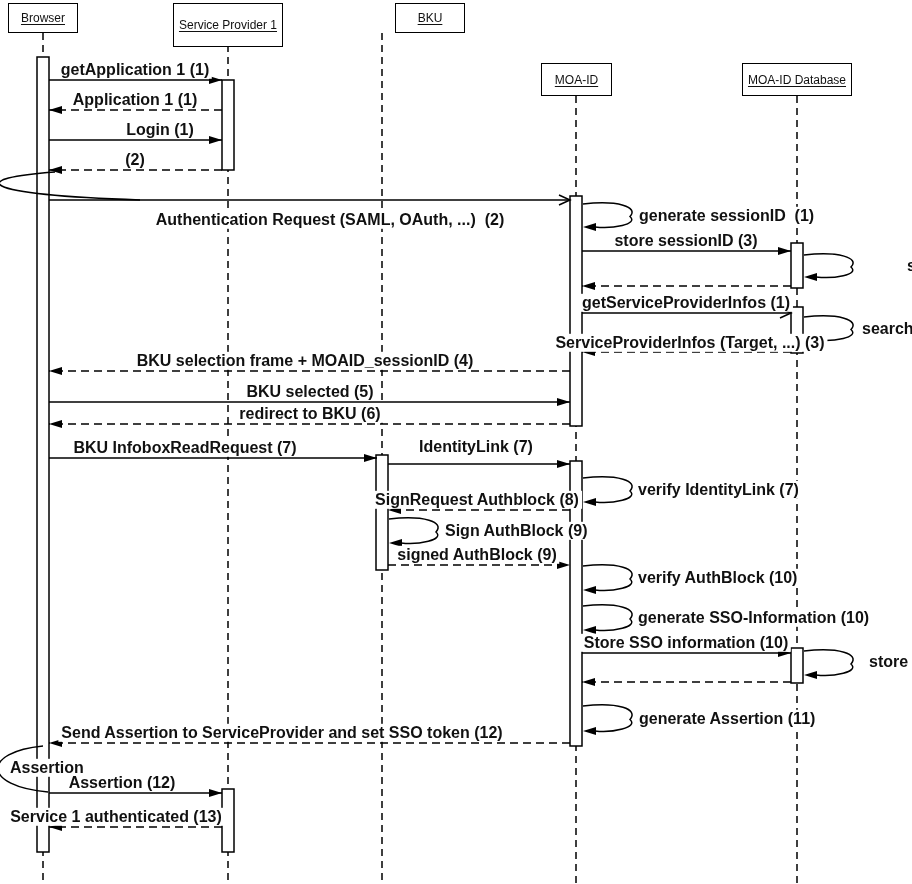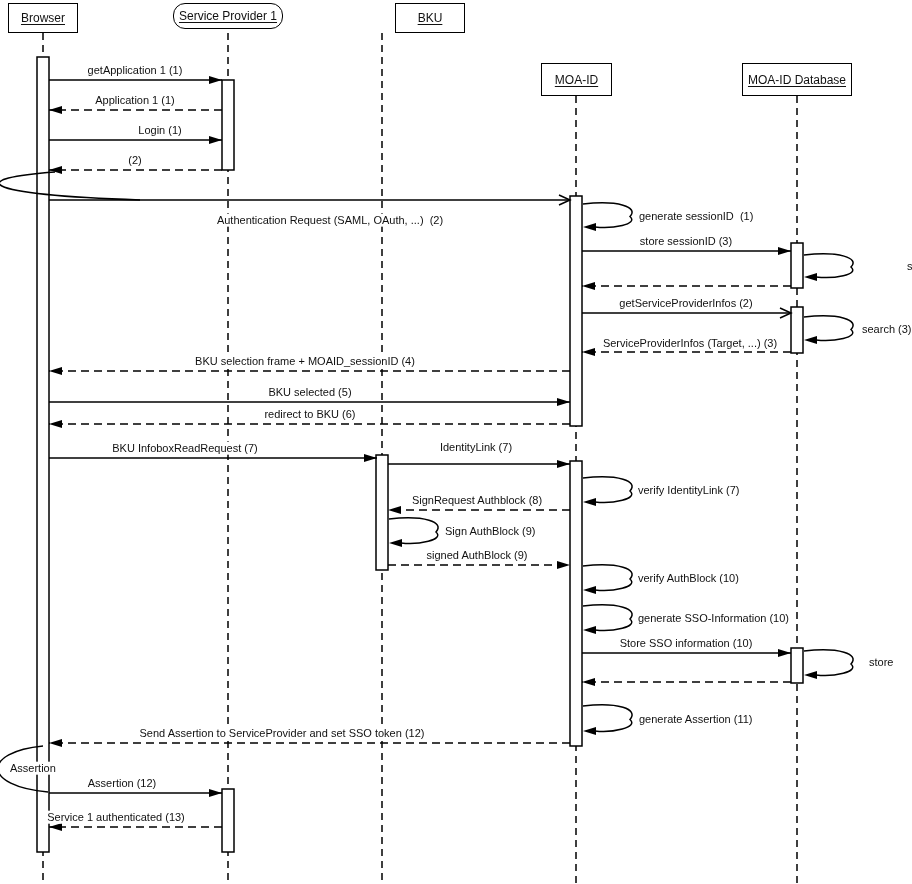--- a/index.html
+++ b/index.html
@@ -26,24 +26,25 @@
     color: #111111;
     text-decoration: underline;
     text-underline-offset: 2px;
     white-space: pre;
   }
   .msg-label {
     position: absolute;
     transform: translate(-50%, -50%);
     background: #ffffff;
     padding: 0 3px;
-    font-size: 11px;
+    font-size: 16px;
     line-height: 1.15;
     color: #111111;
     white-space: pre;
+    font-weight: bold;
   }
   .msg-label.align-left { transform: translate(0, -50%); }
 </style>
 </head>
 <body>
 
 <div id="stage">
   <svg id="svg" xmlns="http://www.w3.org/2000/svg" viewBox="0 0 912 884">
       <line x1="43" y1="33" x2="43" y2="884" stroke="#000000" stroke-width="1.5" stroke-dasharray="7 5"></line>
       <line x1="228" y1="33" x2="228" y2="884" stroke="#000000" stroke-width="1.5" stroke-dasharray="7 5"></line>
@@ -123,21 +124,21 @@
       <polygon points="583,731 596,727 596,735" fill="#000000"></polygon>
     </svg>
   <div id="labels">
       <div class="msg-label align-left" style="left: 7px; top: 768px;">Assertion</div>
       <div class="msg-label" style="left: 135px; top: 70px;">getApplication 1 (1)</div>
       <div class="msg-label" style="left: 135px; top: 100px;">Application 1 (1)</div>
       <div class="msg-label" style="left: 152px; top: 130px; margin-left: 8px;">Login (1)</div>
       <div class="msg-label" style="left: 135px; top: 160px;">(2)</div>
       <div class="msg-label" style="left: 330px; top: 190px; margin-top: 30px;">Authentication Request (SAML, OAuth, ...)  (2)</div>
       <div class="msg-label" style="left: 686px; top: 241px;">store sessionID (3)</div>
-      <div class="msg-label" style="left: 686px; top: 303px;">getServiceProviderInfos (2)</div>
+      <div class="msg-label" style="left: 686px; top: 303px;">getServiceProviderInfos (1)</div>
       <div class="msg-label" style="left: 690px; top: 343px;">ServiceProviderInfos (Target, ...) (3)</div>
       <div class="msg-label" style="left: 305px; top: 361px;">BKU selection frame + MOAID_sessionID (4)</div>
       <div class="msg-label" style="left: 310px; top: 392px;">BKU selected (5)</div>
       <div class="msg-label" style="left: 310px; top: 414px;">redirect to BKU (6)</div>
       <div class="msg-label" style="left: 185px; top: 448px;">BKU InfoboxReadRequest (7)</div>
       <div class="msg-label" style="left: 476px; top: 447px;">IdentityLink (7)</div>
       <div class="msg-label" style="left: 477px; top: 500px;">SignRequest Authblock (8)</div>
       <div class="msg-label" style="left: 477px; top: 555px;">signed AuthBlock (9)</div>
       <div class="msg-label" style="left: 686px; top: 643px;">Store SSO information (10)</div>
       <div class="msg-label" style="left: 282px; top: 733px;">Send Assertion to ServiceProvider and set SSO token (12)</div>
@@ -150,21 +151,21 @@
       <div class="msg-label align-left" style="left: 442px; top: 531px;">Sign AuthBlock (9)</div>
       <div class="msg-label align-left" style="left: 635px; top: 578px;">verify AuthBlock (10)</div>
       <div class="msg-label align-left" style="left: 635px; top: 618px;">generate SSO-Information (10)</div>
       <div class="msg-label align-left" style="left: 866px; top: 662px;">store</div>
       <div class="msg-label align-left" style="left: 636px; top: 719px;">generate Assertion (11)</div>
     </div>
   <div id="actors">
       <div class="actor-box" style="left: 8px; top: 3px; width: 70px; height: 30px;">
         <span class="al">Browser</span>
       </div>
-      <div class="actor-box" style="left: 173px; top: 3px; width: 110px; height: 26px; border-radius: 12px;">
+      <div class="actor-box" style="left: 173px; top: 3px; width: 110px; height: 44px;">
         <span class="al">Service Provider 1</span>
       </div>
       <div class="actor-box" style="left: 347px; top: 3px; width: 70px; height: 30px; margin-left: 48px;">
         <span class="al">BKU</span>
       </div>
       <div class="actor-box" style="left: 541px; top: 63px; width: 71px; height: 33px;">
         <span class="al">MOA-ID</span>
       </div>
       <div class="actor-box" style="left: 742px; top: 63px; width: 110px; height: 33px;">
         <span class="al">MOA-ID Database</span>

